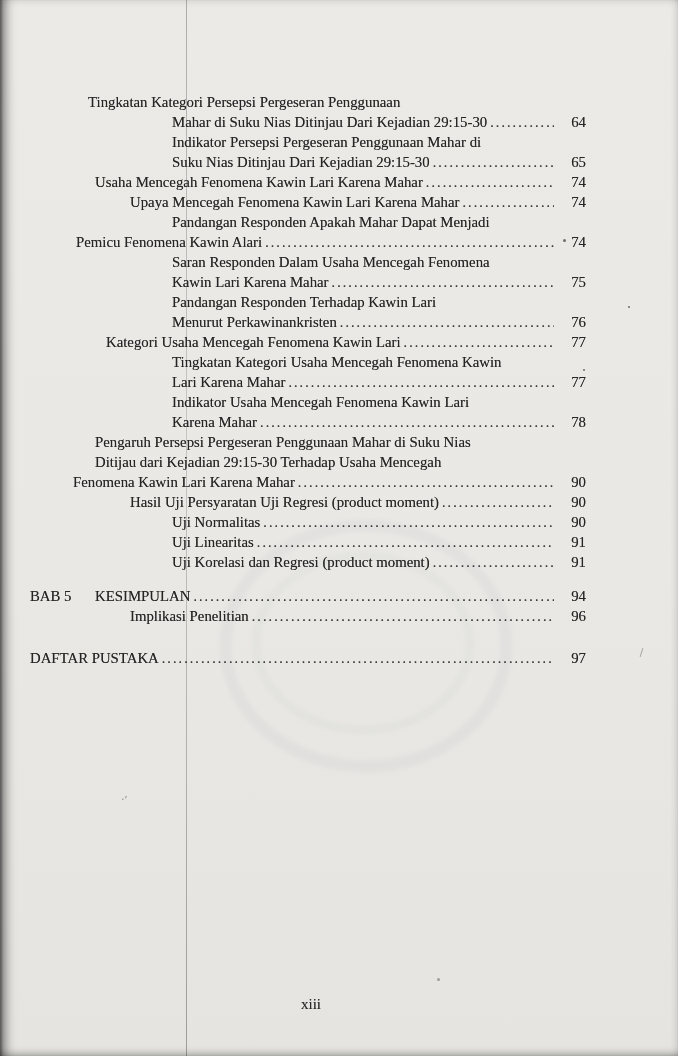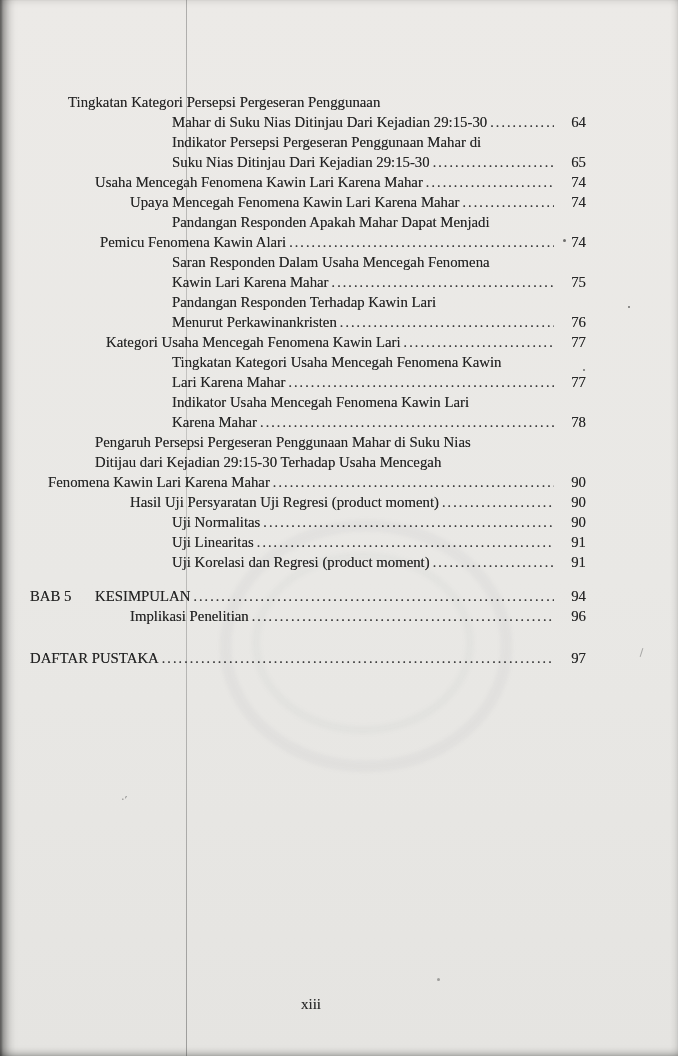--- a/index.html
+++ b/index.html
@@ -77,21 +77,21 @@
 <body>
 
 <div id="paper"></div>
 
 <div id="stamp"></div>
 <div id="stamp-inner"></div>
 
 <div id="crease"></div>
 
 <div id="toc">
-    <div class="toc-row" style="padding-left: 68px;">
+    <div class="toc-row" style="padding-left: 88px;">
       <span class="toc-text">Tingkatan Kategori Persepsi Pergeseran Penggunaan</span>
     </div>
     <div class="toc-row" style="padding-left: 172px;">
       <span class="toc-text">Mahar di Suku Nias Ditinjau Dari Kejadian 29:15-30</span>
       <span class="leader"></span>
       <span class="toc-page">64</span>
     </div>
     <div class="toc-row" style="padding-left: 172px;">
       <span class="toc-text">Indikator Persepsi Pergeseran Penggunaan Mahar di</span>
     </div>
@@ -106,21 +106,21 @@
       <span class="toc-page">74</span>
     </div>
     <div class="toc-row" style="padding-left: 130px;">
       <span class="toc-text">Upaya Mencegah Fenomena Kawin Lari Karena Mahar</span>
       <span class="leader"></span>
       <span class="toc-page">74</span>
     </div>
     <div class="toc-row" style="padding-left: 172px;">
       <span class="toc-text">Pandangan Responden Apakah Mahar Dapat Menjadi</span>
     </div>
-    <div class="toc-row" style="padding-left: 100px;">
+    <div class="toc-row" style="padding-left: 76px;">
       <span class="toc-text">Pemicu Fenomena Kawin Alari</span>
       <span class="leader"></span>
       <span class="toc-page">74</span>
     </div>
     <div class="toc-row" style="padding-left: 172px;">
       <span class="toc-text">Saran Responden Dalam Usaha Mencegah Fenomena</span>
     </div>
     <div class="toc-row" style="padding-left: 172px;">
       <span class="toc-text">Kawin Lari Karena Mahar</span>
       <span class="leader"></span>
@@ -154,21 +154,21 @@
       <span class="toc-text">Karena Mahar</span>
       <span class="leader"></span>
       <span class="toc-page">78</span>
     </div>
     <div class="toc-row" style="padding-left: 95px;">
       <span class="toc-text">Pengaruh Persepsi Pergeseran Penggunaan Mahar di Suku Nias</span>
     </div>
     <div class="toc-row" style="padding-left: 95px;">
       <span class="toc-text">Ditijau dari Kejadian 29:15-30 Terhadap Usaha Mencegah</span>
     </div>
-    <div class="toc-row" style="padding-left: 48px;">
+    <div class="toc-row" style="padding-left: 73px;">
       <span class="toc-text">Fenomena Kawin Lari Karena Mahar</span>
       <span class="leader"></span>
       <span class="toc-page">90</span>
     </div>
     <div class="toc-row" style="padding-left: 130px;">
       <span class="toc-text">Hasil Uji Persyaratan Uji Regresi (product moment)</span>
       <span class="leader"></span>
       <span class="toc-page">90</span>
     </div>
     <div class="toc-row" style="padding-left: 172px;">

